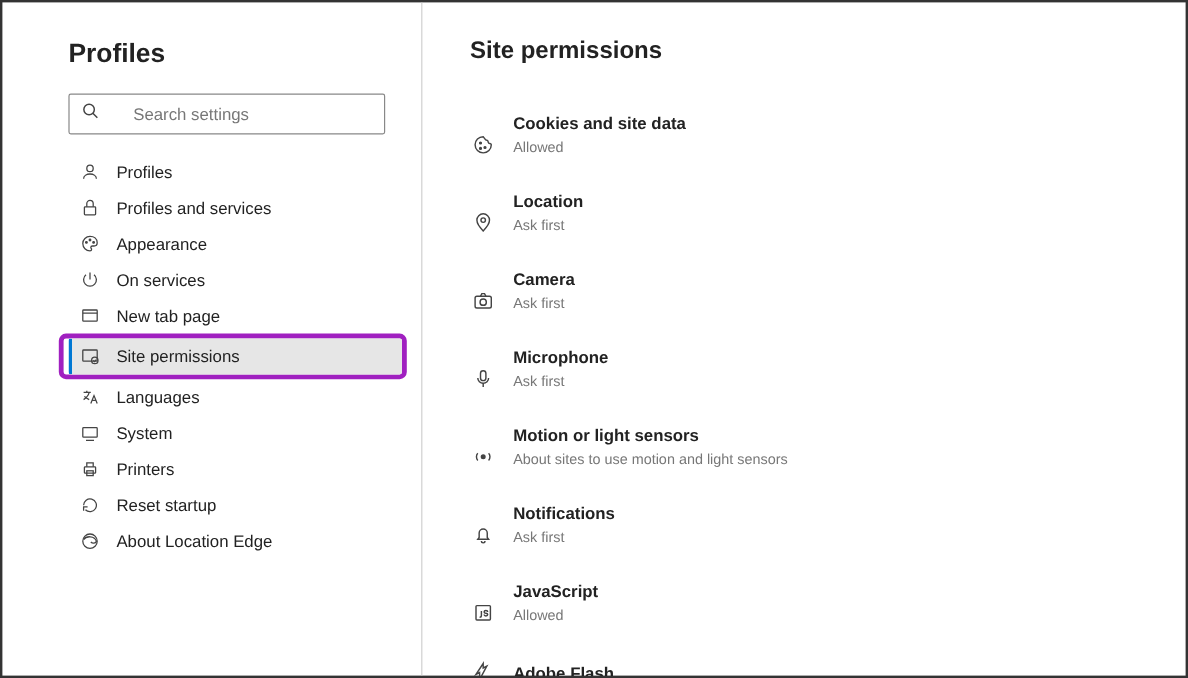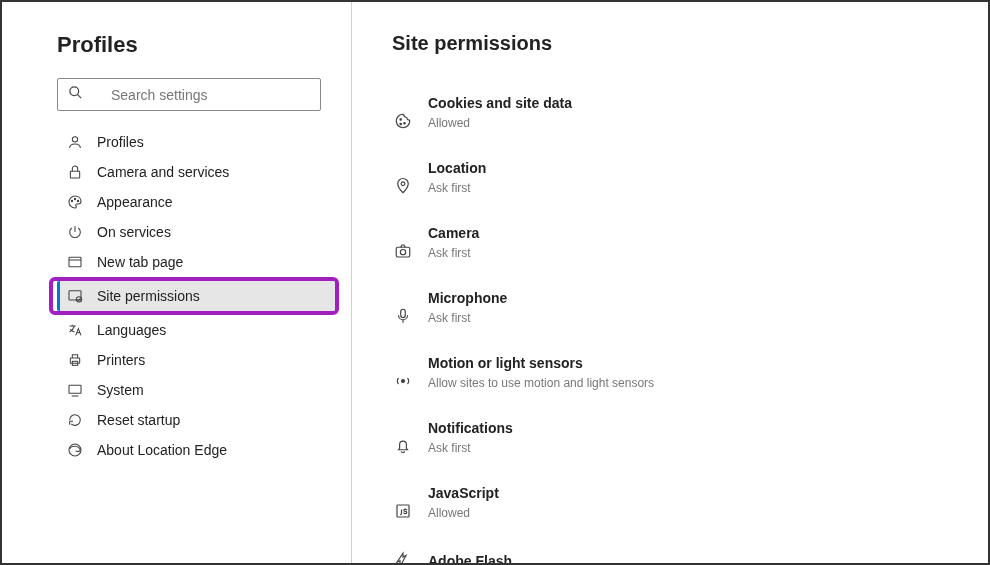--- a/index.html
+++ b/index.html
@@ -136,21 +136,21 @@
           </span>
         <span>Profiles</span>
       </li>
       <li class="nav-item">
         <span class="icon-wrap">
             <svg width="16" height="16" viewBox="0 0 24 24" stroke-width="1.6">
               <rect x="5" y="11" width="14" height="10" rx="1"></rect>
               <path d="M8 11V7a4 4 0 0 1 8 0v4"></path>
             </svg>
           </span>
-        <span>Camera and services</span>
+        <span>Profiles and services</span>
       </li>
       <li class="nav-item">
         <span class="icon-wrap">
             <svg width="16" height="16" viewBox="0 0 24 24" stroke-width="1.6">
               <path d="M12 3a9 9 0 1 0 0 18c1 0 2-1 2-2s-1-1-1-2 1-2 2-2h2a4 4 0 0 0 4-4c0-5-4-8-9-8z"></path>
               <circle cx="7.5" cy="10.5" r="1" fill="#444"></circle>
               <circle cx="12" cy="7.5" r="1" fill="#444"></circle>
               <circle cx="16.5" cy="10.5" r="1" fill="#444"></circle>
             </svg>
           </span>
@@ -196,35 +196,35 @@
               <path d="M5 11c2 2 4 3 6 4"></path>
               <path d="M13 20l4-10 4 10"></path>
               <path d="M14.5 16h5"></path>
             </svg>
           </span>
         <span>Languages</span>
       </li>
       <li class="nav-item">
         <span class="icon-wrap">
             <svg width="16" height="16" viewBox="0 0 24 24" stroke-width="1.6">
+              <rect x="3" y="5" width="18" height="12" rx="1"></rect>
+              <line x1="7" y1="21" x2="17" y2="21"></line>
+            </svg>
+          </span>
+        <span>System</span>
+      </li>
+      <li class="nav-item">
+        <span class="icon-wrap">
+            <svg width="16" height="16" viewBox="0 0 24 24" stroke-width="1.6">
               <rect x="5" y="9" width="14" height="8" rx="1"></rect>
               <rect x="8" y="14" width="8" height="6"></rect>
               <path d="M8 9V4h8v5"></path>
             </svg>
           </span>
         <span>Printers</span>
-      </li>
-      <li class="nav-item">
-        <span class="icon-wrap">
-            <svg width="16" height="16" viewBox="0 0 24 24" stroke-width="1.6">
-              <rect x="3" y="5" width="18" height="12" rx="1"></rect>
-              <line x1="7" y1="21" x2="17" y2="21"></line>
-            </svg>
-          </span>
-        <span>System</span>
       </li>
       <li class="nav-item">
         <span class="icon-wrap">
             <svg width="16" height="16" viewBox="0 0 24 24" stroke-width="1.6">
               <path d="M4 12a8 8 0 1 1 2.3 5.7"></path>
               <path d="M4 19v-5h5"></path>
             </svg>
           </span>
         <span>Reset startup</span>
       </li>
@@ -298,21 +298,21 @@
       <li class="perm-item">
         <span class="icon-wrap">
             <svg width="18" height="18" viewBox="0 0 24 24" stroke-width="1.6">
               <circle cx="12" cy="12" r="2" fill="#444"></circle>
               <path d="M6 8c-2 2-2 6 0 8"></path>
               <path d="M18 8c2 2 2 6 0 8"></path>
             </svg>
           </span>
         <div class="perm-text">
           <div class="title">Motion or light sensors</div>
-          <div class="sub">Allow sites to use motion and light sensors</div>
+          <div class="sub">About sites to use motion and light sensors</div>
         </div>
       </li>
       <li class="perm-item">
         <span class="icon-wrap">
             <svg width="18" height="18" viewBox="0 0 24 24" stroke-width="1.6">
               <path d="M6 17h12l-1.5-2V10a4.5 4.5 0 0 0-9 0v5L6 17z"></path>
               <path d="M10 19a2 2 0 0 0 4 0"></path>
             </svg>
           </span>
         <div class="perm-text">

